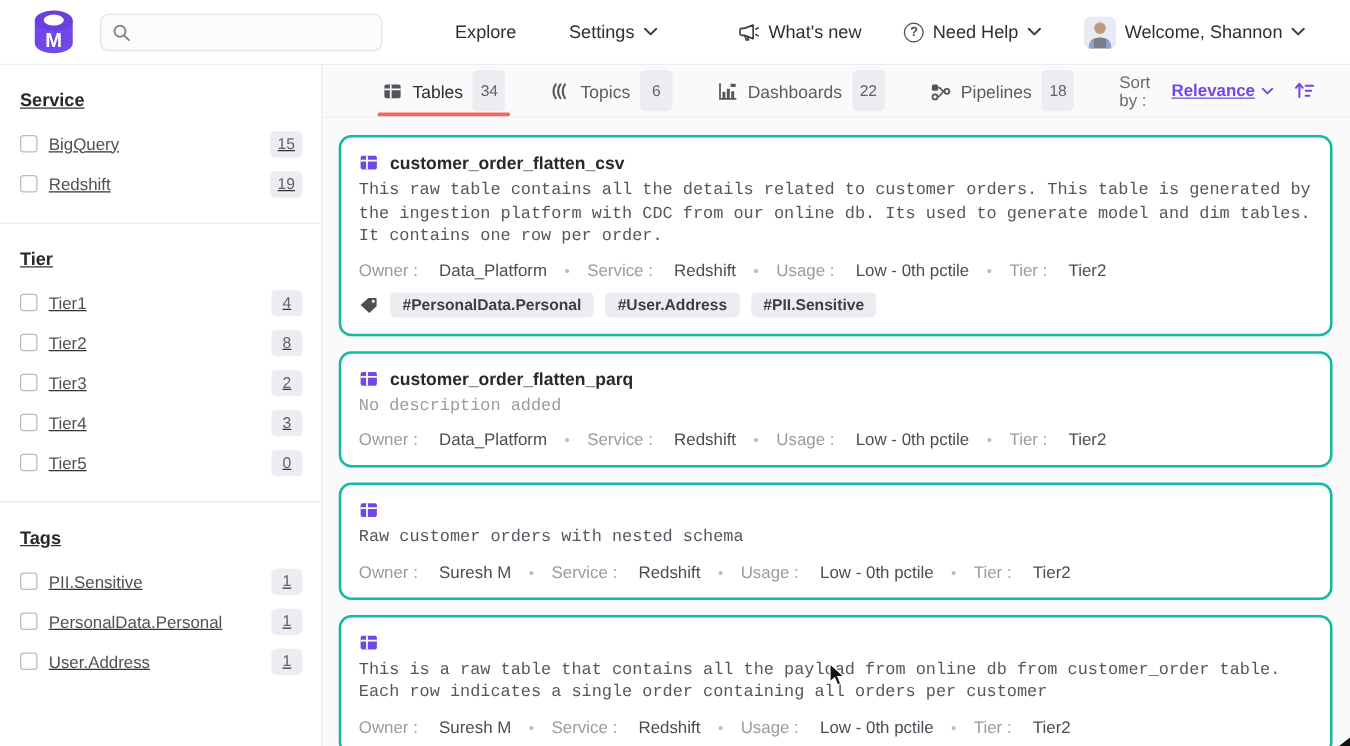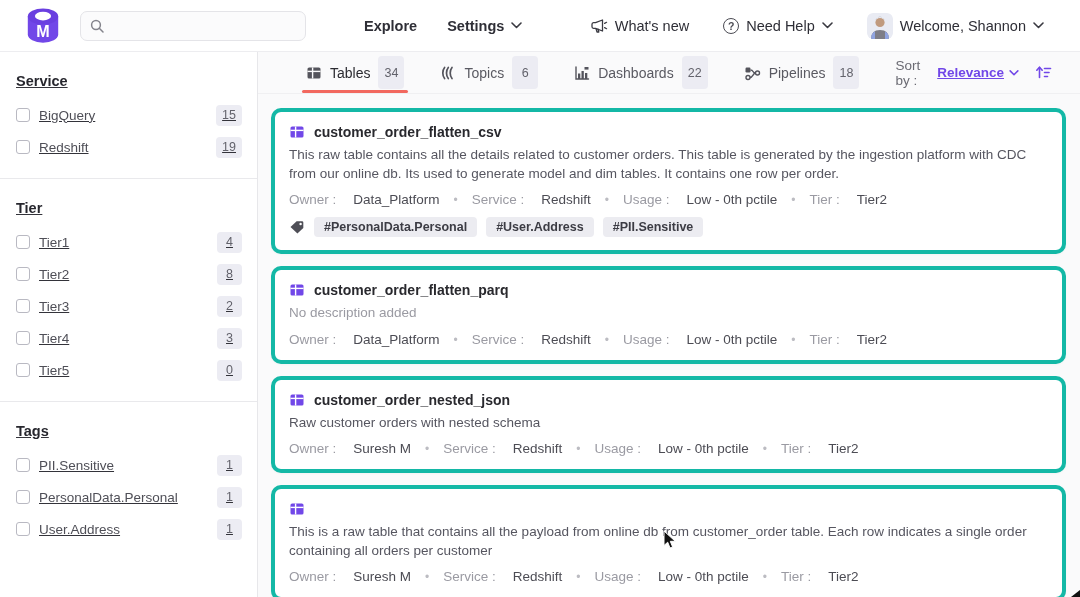--- a/index.html
+++ b/index.html
@@ -6,21 +6,21 @@
   html,body { background:#fff; }
   body { font-family:"Liberation Sans","DejaVu Sans",sans-serif; color:#33333a; }
   #app { position:relative; width:1080px; height:597px; background:#fff; overflow:hidden; }
 
   
   .header { height:52px; display:flex; align-items:center; background:#fff; border-bottom:1px solid #ededf0; padding:0 24px; }
   .logo { width:38px; height:40px; flex:0 0 auto; }
   .searchbox { margin-left:18px; width:226px; height:30px; border:1px solid #e4e4e8; border-radius:7px; background:#fbfbfc; display:flex; align-items:center; padding:0 9px; }
   .searchbox svg { flex:0 0 auto; }
   .searchbox input { border:none; outline:none; background:transparent; margin-left:7px; width:100%; font-size:13px; color:#44444c; font-family:inherit; }
-  .nav { display:flex; align-items:center; gap:30px; margin-left:58px; font-size:14.5px; color:#2e2e36;font-weight:bold; }
+  .nav { display:flex; align-items:center; gap:42px; margin-left:58px; font-size:14.5px; color:#2e2e36; }
   .nav-item { display:flex; align-items:center; gap:7px; cursor:pointer; white-space:nowrap; }
   .hspacer { flex:1; }
   .hright { display:flex; align-items:center; gap:34px; font-size:14.5px; color:#2e2e36; margin-right:12px; }
   .hbtn { display:flex; align-items:center; gap:7px; cursor:pointer; white-space:nowrap; }
   .qicon { width:16px; height:16px; border:1.4px solid #4c4c54; border-radius:50%; display:inline-flex; align-items:center; justify-content:center; font-size:10.5px; font-weight:bold; color:#4c4c54; }
   .avatar { width:26px; height:26px; border-radius:6px; overflow:hidden; flex:0 0 auto; }
 
   
   .bodywrap { display:flex; height:545px; }
   .sidebar { width:258px; flex:0 0 auto; background:#fff; border-right:1px solid #e7e7ea; padding:0 15px 0 16px; overflow:hidden;text-decoration:underline; }
@@ -40,24 +40,24 @@
   .tab .ticon { display:inline-flex; color:#54545c; }
   .tab.active { color:#2b2b31; font-weight:400; }
   .tab.active::after { content:""; position:absolute; left:-4px; right:-4px; bottom:0; height:3px; background:#f2685f; border-radius:2px; }
   .tabbadge { min-width:26px; height:33px; }
   .sortwrap { margin-left:auto; display:flex; align-items:center; gap:10px; font-size:13.5px; color:#6b6b73; }
   .sortval { color:#7147e8; font-weight:600; text-decoration:underline; cursor:pointer; display:flex; align-items:center; gap:5px; }
   .sorticon { display:inline-flex; cursor:pointer; margin-left:6px; }
 
   
   .cards { padding:14px 14px 0 13px; display:flex; flex-direction:column; gap:12px; overflow:hidden; }
-  .card { background:#fff; border:4px solid #14b8a6; border-radius:10px; padding:12px 14px 13px 14px; box-shadow:0 1px 2px rgba(20,20,40,0.03); }
+  .card { background:#fff; border:2px solid #14b8a6; border-radius:10px; padding:12px 14px 13px 14px; box-shadow:0 1px 2px rgba(20,20,40,0.03); }
   .card-head { display:flex; align-items:center; gap:9px; }
   .card-title { font-size:14px; font-weight:700; color:#29292e; cursor:pointer; }
-  .card-desc { margin-top:6px; font-size:13.5px; line-height:18.5px; color:#565660; max-width:1030px; }
+  .card-desc { margin-top:6px; font-size:13.5px; line-height:18.5px; color:#565660; max-width:1030px;font-family:Liberation Mono, monospace; }
   .card-desc.muted { color:#9a9aa2; }
   .card-meta { margin-top:9px; display:flex; align-items:flex-end; font-size:13.5px; white-space:nowrap; }
   .mlabel { color:#9a9aa2; }
   .mval { color:#4c4c54; margin-left:17px; }
   .mdot { color:#bcbcc2; margin:0 14px; font-size:12px; }
   .card-tags { margin-top:10px; display:flex; align-items:center; gap:9px; }
   .tagpill { background:#ececf1; color:#3c3c44; border-radius:4px; padding:3px 10px; font-size:12.5px; font-weight:600; cursor:pointer; }
   .card-sliver { background:#fff; border:1px solid #ededf0; border-bottom:none; border-radius:10px 10px 0 0; height:11px; flex:0 0 auto; }
 
   .cursor { position:absolute; left:663px; top:530px; z-index:50; pointer-events:none; }
@@ -335,21 +335,20 @@
           </div>
         </div>
 
         <div class="card">
           <div class="card-head">
             <svg width="16" height="16" viewBox="0 0 16 16">
               <rect x="1.5" y="2.5" width="13" height="11" rx="1.6" fill="#7147e8"></rect>
               <line x1="1.5" y1="6.4" x2="14.5" y2="6.4" stroke="#fff" stroke-width="1.4"></line>
               <line x1="6.6" y1="2.5" x2="6.6" y2="13.5" stroke="#fff" stroke-width="1.4"></line>
             </svg>
-            <span class="card-title">customer_order_nested_json</span>
           </div>
           <div class="card-desc">Raw customer orders with nested schema</div>
           <div class="card-meta">
             <span class="mlabel">Owner :</span>
             <span class="mval">Suresh M</span>
             <span class="mdot">•</span>
             <span class="mlabel">Service :</span>
             <span class="mval">Redshift</span>
             <span class="mdot">•</span>
             <span class="mlabel">Usage :</span>

